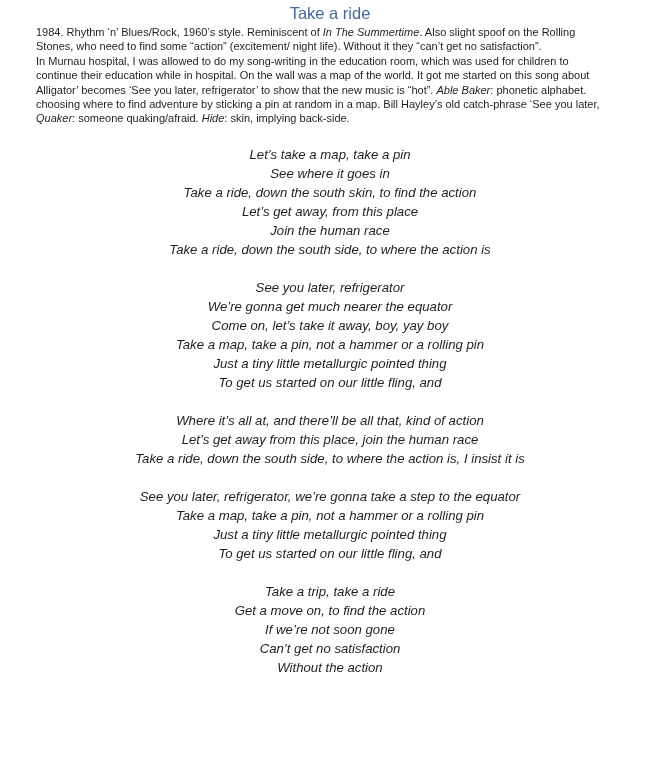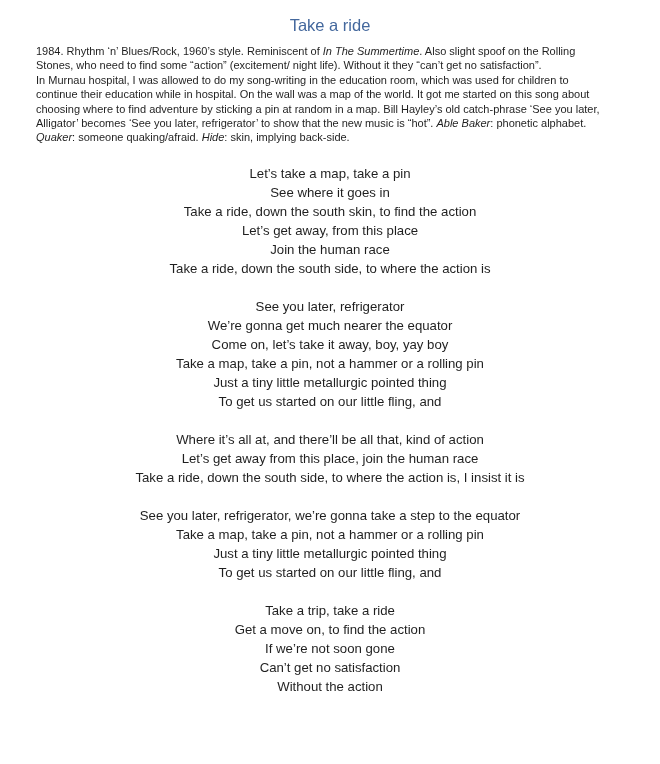--- a/index.html
+++ b/index.html
@@ -7,55 +7,55 @@
     position: relative;
     width: 660px;
     height: 764px;
     background: #ffffff;
     overflow: hidden;
     font-family: "Liberation Sans", sans-serif;
     color: #1f1f1f;
   }
   .title {
     margin: 0;
-    padding-top: 15px;
+    padding-top: 3px;
     text-align: center;
     font-size: 16.5px;
     line-height: 21px;
     font-weight: normal;
   }
   .intro {
-    margin: 8px 18px 0 36px;
+    margin: 1px 18px 0 36px;
     font-size: 11px;
     line-height: 14.4px;
   }
   .intro-line { white-space: nowrap; }
   .intro-line em { font-style: italic; }
   .lyrics {
     margin-top: 19px;
     text-align: center;
     font-size: 13.2px;
     line-height: 19px;
   }
   .stanza { margin: 0 0 19px 0; }
-  .lyric-line { white-space: nowrap; }
+  .lyric-line { white-space: nowrap; font-style: italic; }
 </style>
 </head>
 <body>
 
 <div class="page">
   <h1 class="title" style="color: rgb(68, 104, 157);">Take a ride</h1>
 
   <div class="intro">
       <div class="intro-line"><span>1984. Rhythm ‘n’ Blues/Rock, 1960’s style. Reminiscent of </span><em>In The Summertime</em><span>. Also slight spoof on the Rolling</span></div>
       <div class="intro-line"><span>Stones, who need to find some “action” (excitement/ night life). Without it they “can’t get no satisfaction”.</span></div>
       <div class="intro-line"><span>In Murnau hospital, I was allowed to do my song-writing in the education room, which was used for children to</span></div>
       <div class="intro-line"><span>continue their education while in hospital. On the wall was a map of the world. It got me started on this song about</span></div>
+      <div class="intro-line"><span>Alligator’ becomes ‘See you later, refrigerator’ to show that the new music is “hot”. </span><em>Able Baker</em><span>: phonetic alphabet.</span></div>
       <div class="intro-line"><span>choosing where to find adventure by sticking a pin at random in a map. Bill Hayley’s old catch-phrase ‘See you later,</span></div>
-      <div class="intro-line"><span>Alligator’ becomes ‘See you later, refrigerator’ to show that the new music is “hot”. </span><em>Able Baker</em><span>: phonetic alphabet.</span></div>
       <div class="intro-line"><em>Quaker</em><span>: someone quaking/afraid. </span><em>Hide</em><span>: skin, implying back-side.</span></div>
     </div>
 
   <div class="lyrics">
       <div class="stanza">
         <div class="lyric-line">Let’s take a map, take a pin</div>
         <div class="lyric-line">See where it goes in</div>
         <div class="lyric-line">Take a ride, down the south skin, to find the action</div>
         <div class="lyric-line">Let’s get away, from this place</div>
         <div class="lyric-line">Join the human race</div>

